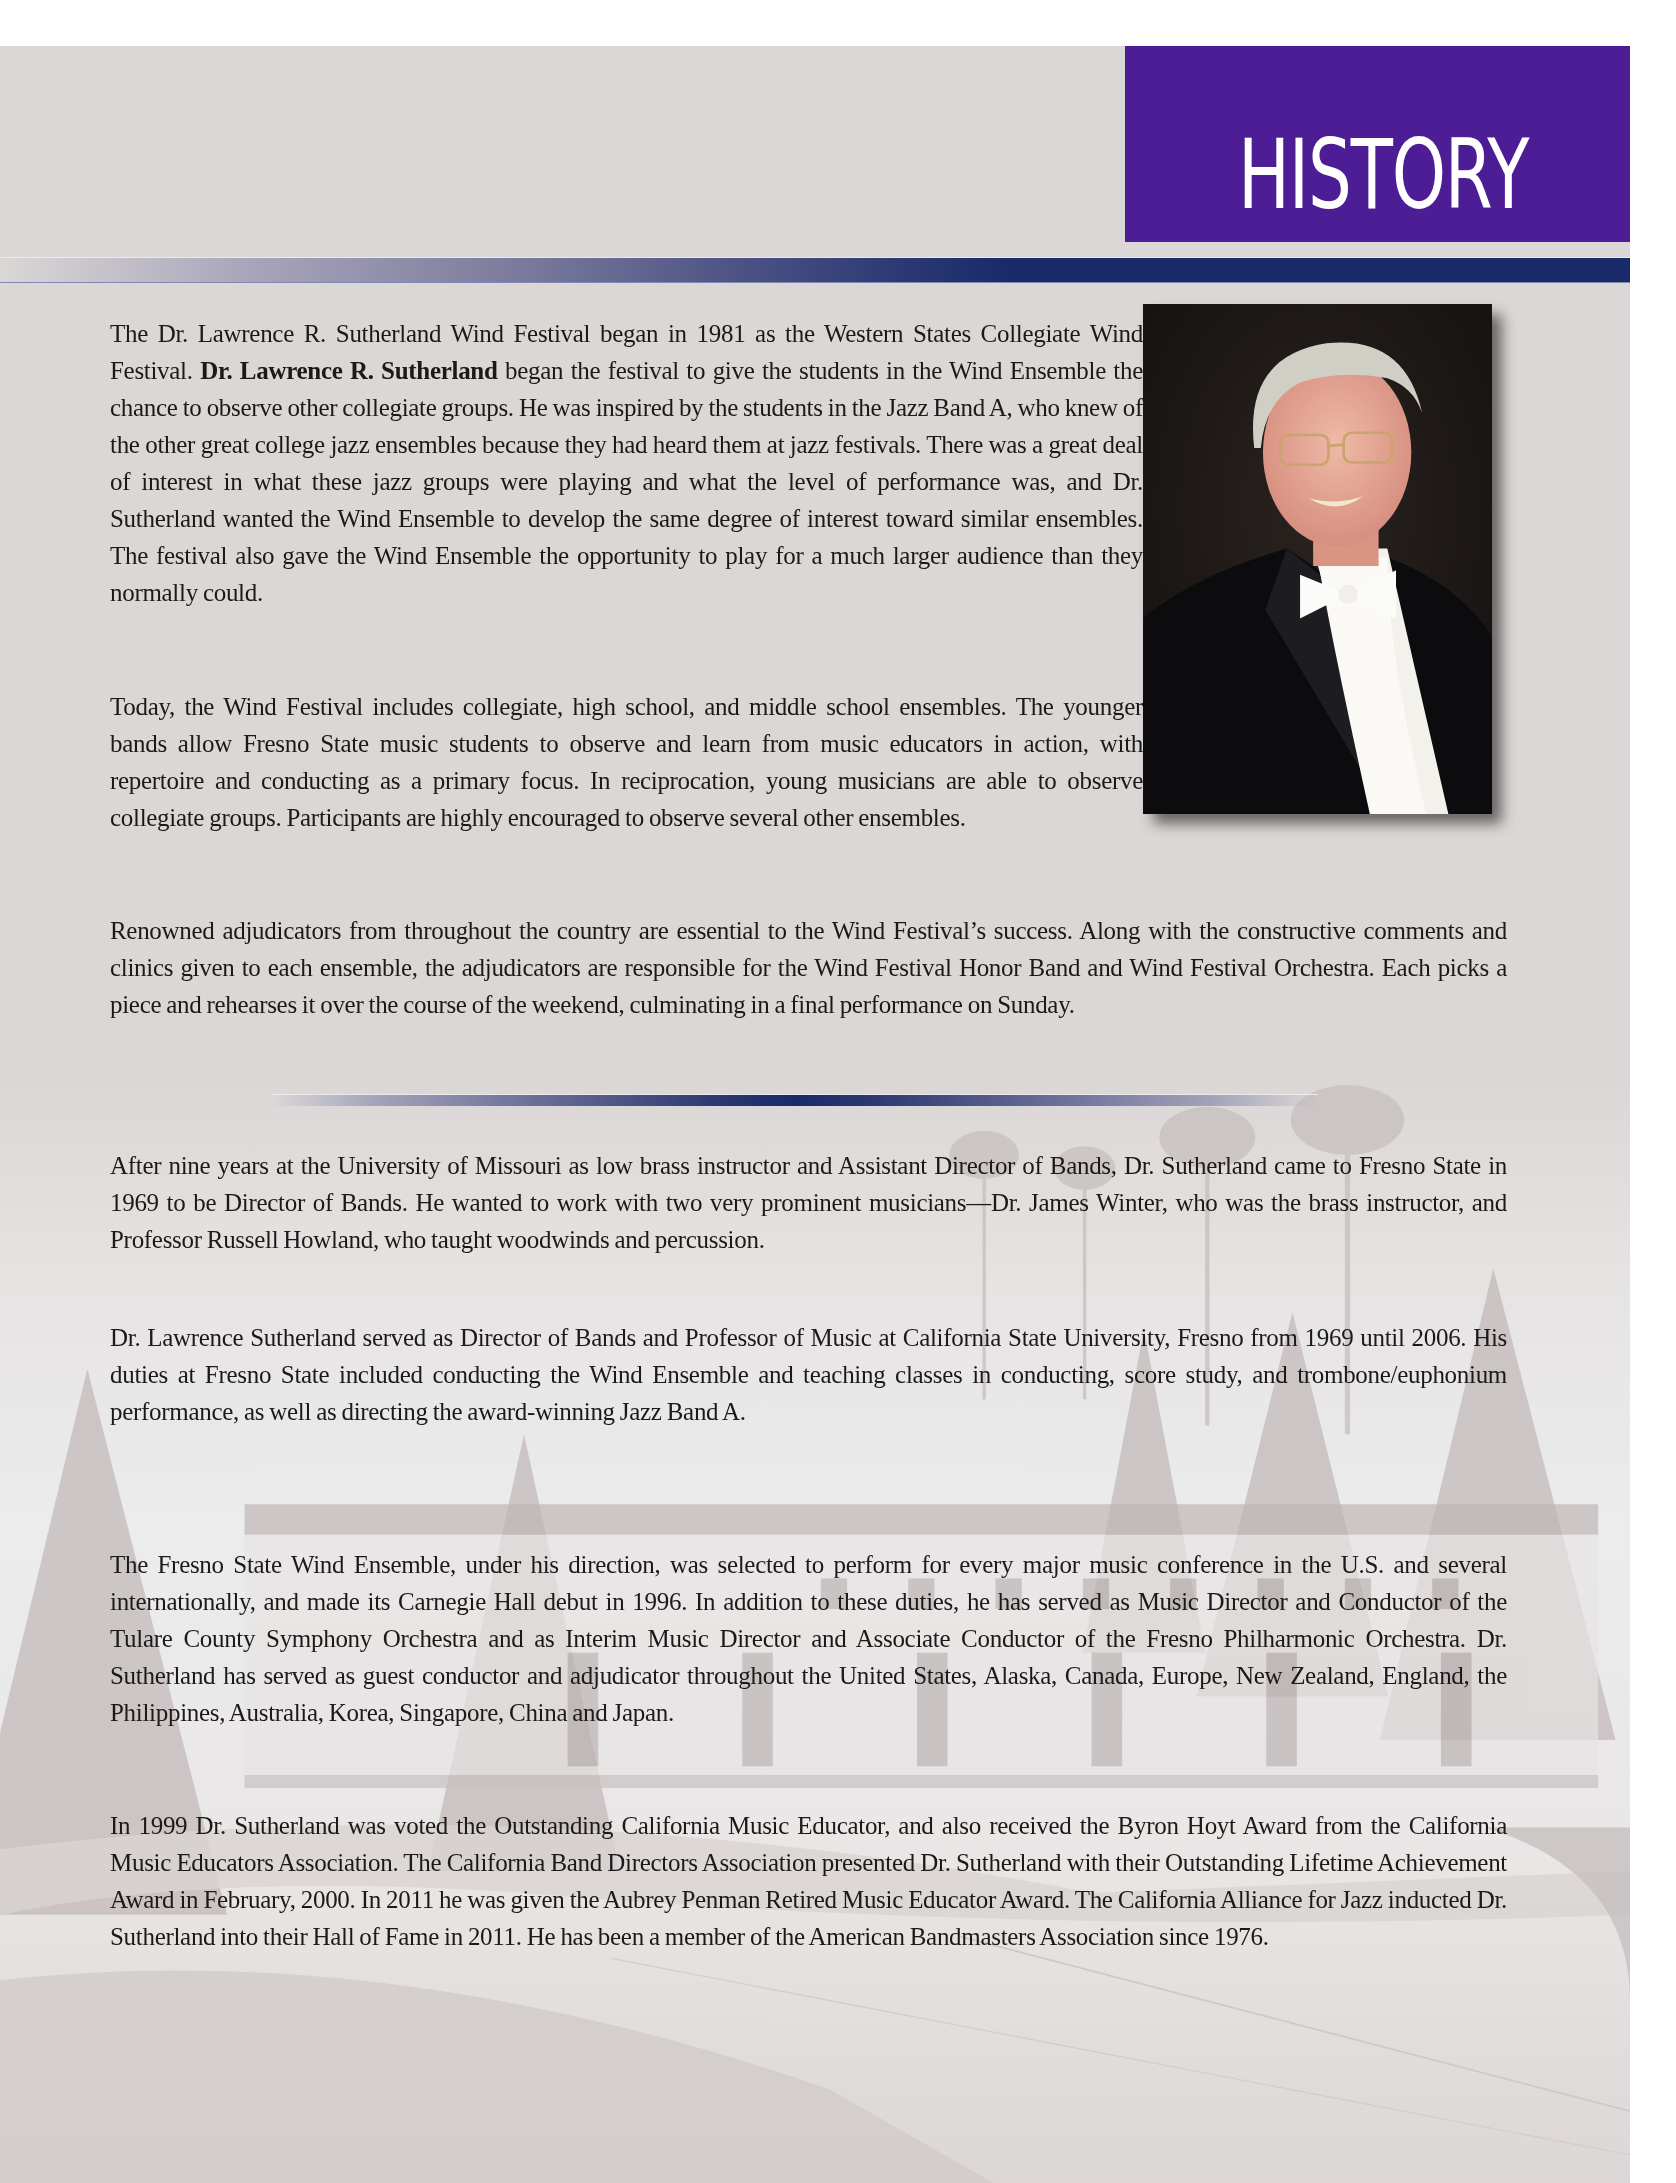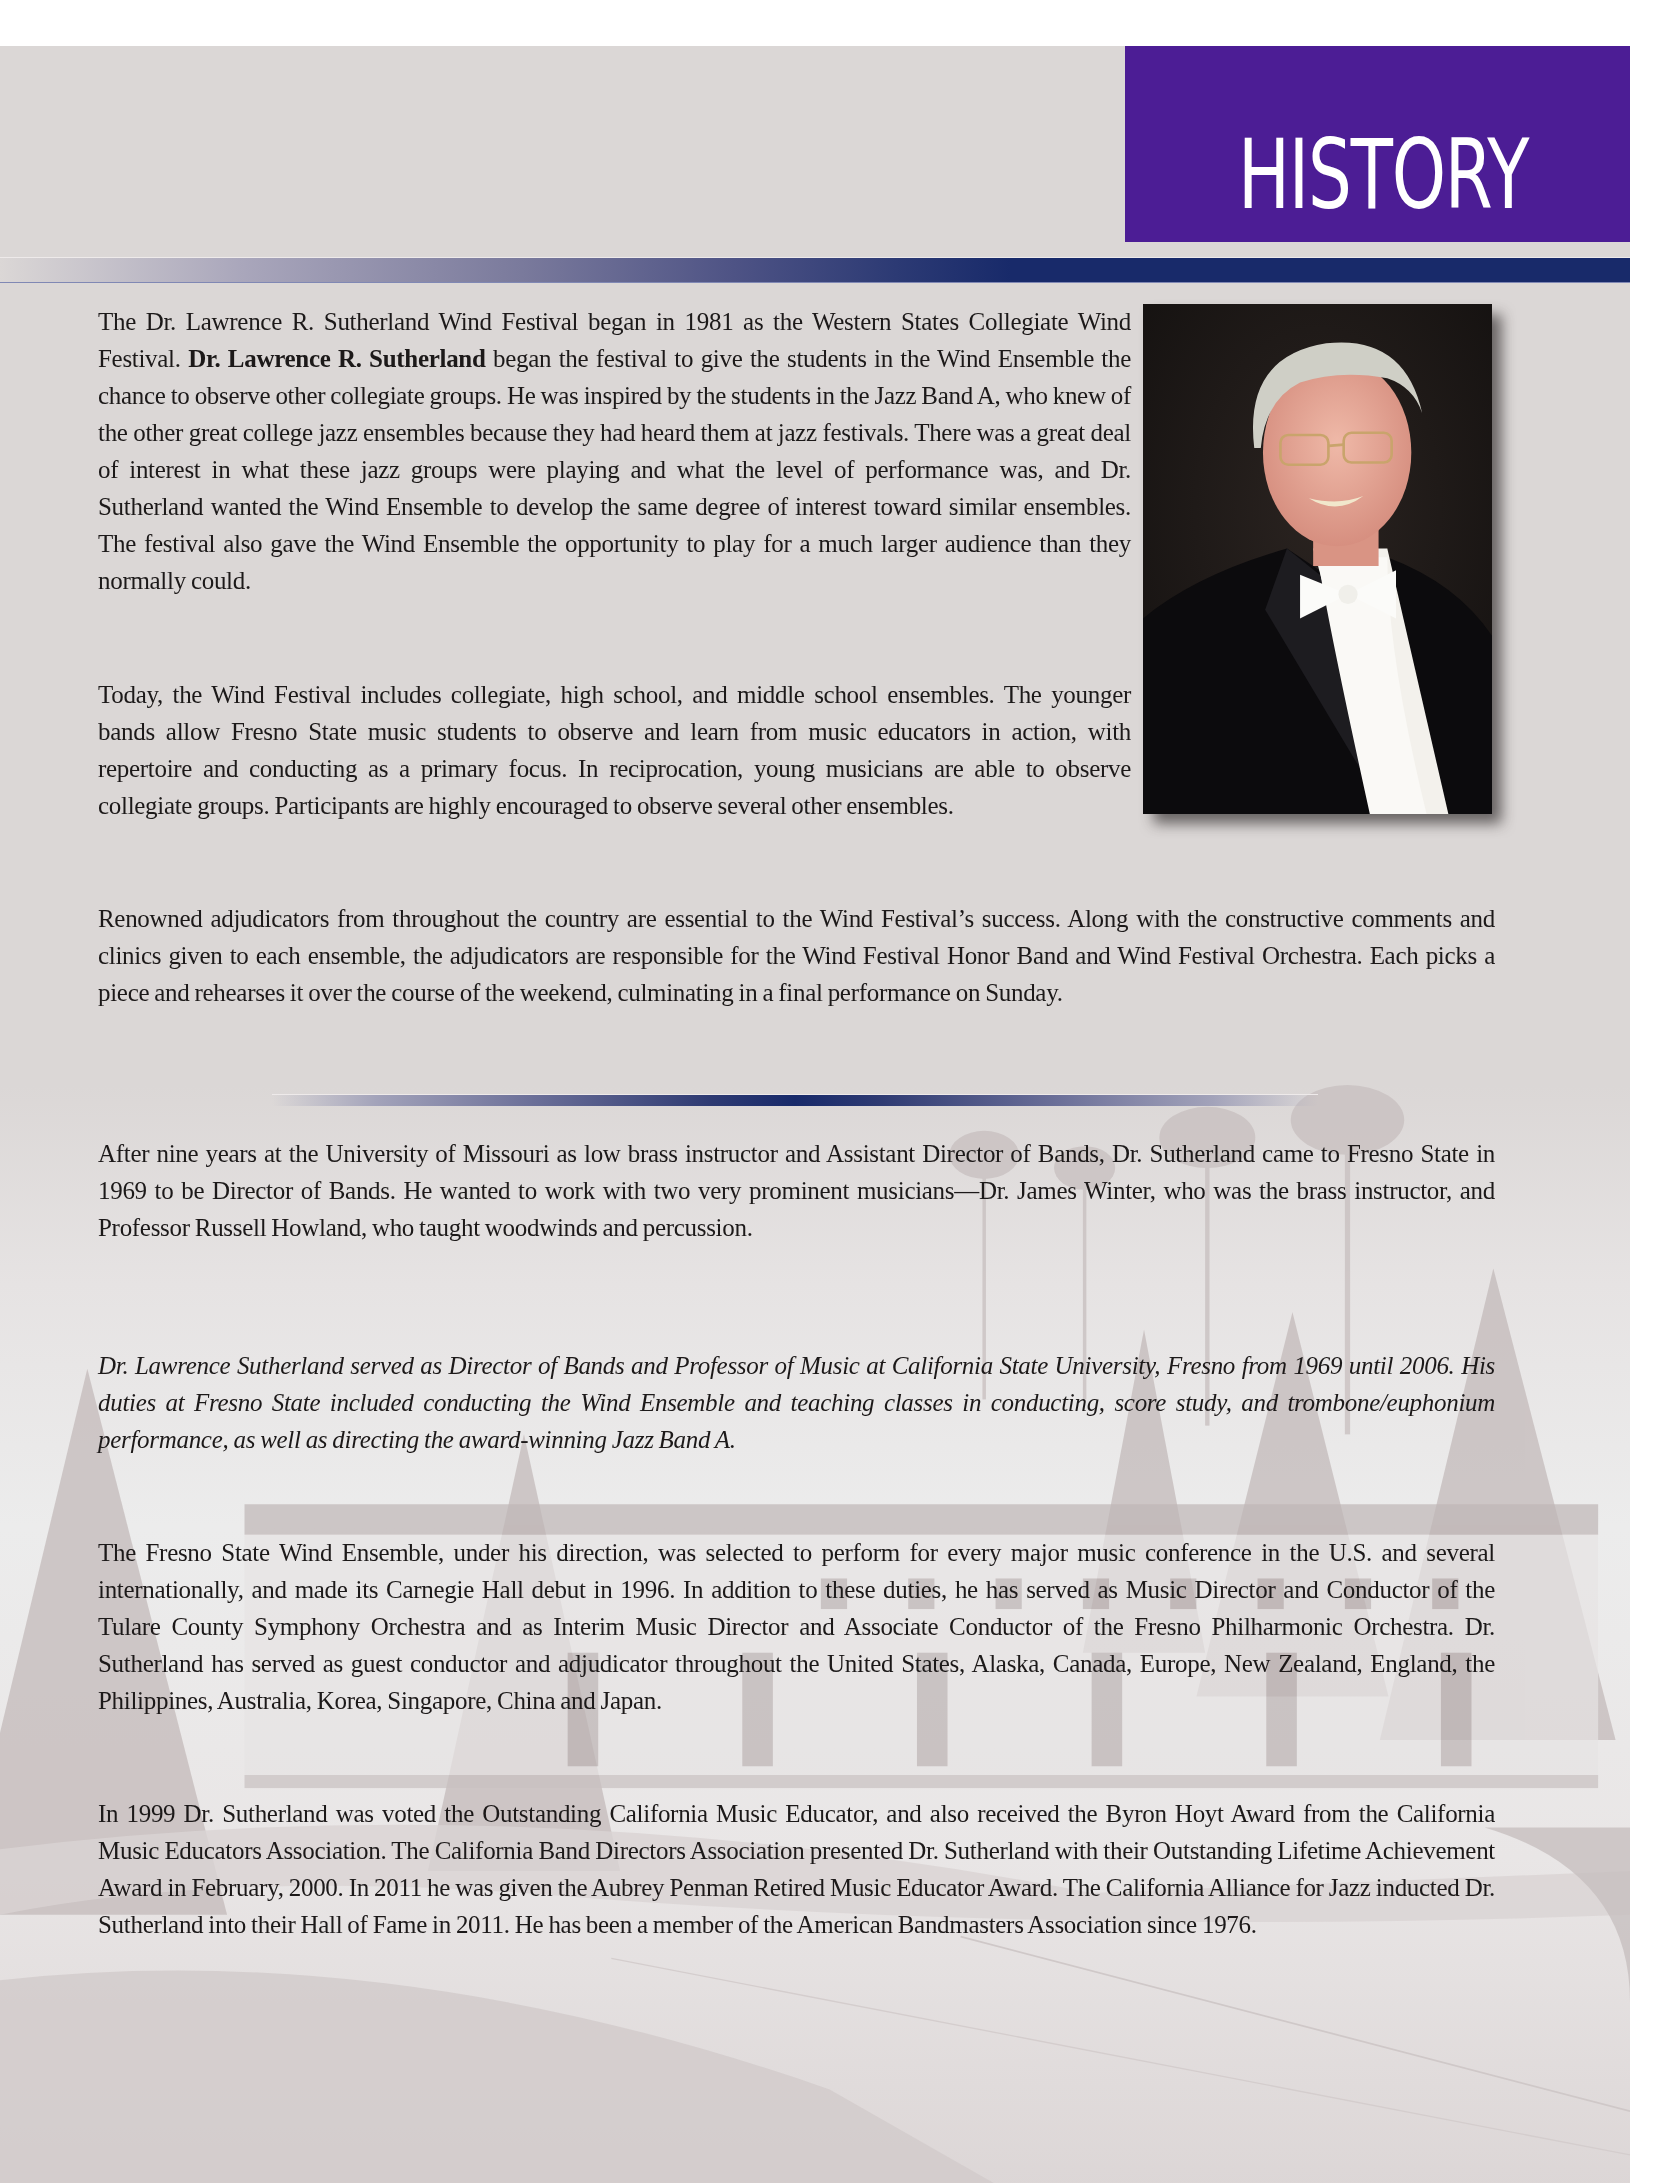--- a/index.html
+++ b/index.html
@@ -76,21 +76,21 @@
       top: 1048px;
       width: 1046px;
       height: 10.5px;
       background: linear-gradient(90deg, rgba(219,215,214,0) 0%, #a3a3ba 10%, #6b6f98 25%, #2e3a72 42%, #182a6a 50%, #2e3a72 58%, #6b6f98 75%, #a3a3ba 90%, rgba(219,215,214,0) 100%);
       border-top: 0.4px solid #eeeaea;
     }
 
     
     .para {
       position: absolute;
-      margin: 4px;
+      margin: 16px;
       color: #1c1919;
       font-size: 25px;
       line-height: 37px;
       text-align: justify;
       text-align-last: left;
       letter-spacing: -0.3px;
       word-spacing: -0.9px;
     }
     .para b { font-weight: bold; }
     .narrow { left: 94px; width: 1033px; }
@@ -220,21 +220,21 @@
   </div>
 
   <p class="para narrow" style="top:253px;"><span>The Dr. Lawrence R. Sutherland Wind Festival began in 1981 as the Western States Collegiate Wind Festival. </span><b>Dr. Lawrence R. Sutherland</b><span> began the festival to give the students in the Wind Ensemble the chance to observe other collegiate groups. He was inspired by the students in the Jazz Band A, who knew of the other great college jazz ensembles because they had heard them at jazz festivals. There was a great deal of interest in what these jazz groups were playing and what the level of performance was, and Dr. Sutherland wanted the Wind Ensemble to develop the same degree of interest toward similar ensembles. The festival also gave the Wind Ensemble the opportunity to play for a much larger audience than they normally could.</span></p>
 
   <p class="para narrow" style="top:626px;">Today, the Wind Festival includes collegiate, high school, and middle school ensembles. The younger bands allow Fresno State music students to observe and learn from music educators in action, with repertoire and conducting as a primary focus. In reciprocation, young musicians are able to observe collegiate groups. Participants are highly encouraged to observe several other ensembles.</p>
 
   <p class="para wide" style="top:850px;">Renowned adjudicators from throughout the country are essential to the Wind Festival’s success. Along with the constructive comments and clinics given to each ensemble, the adjudicators are responsible for the Wind Festival Honor Band and Wind Festival Orchestra. Each picks a piece and rehearses it over the course of the weekend, culminating in a final performance on Sunday.</p>
 
   <p class="para wide" style="top:1085px;">After nine years at the University of Missouri as low brass instructor and Assistant Director of Bands, Dr. Sutherland came to Fresno State in 1969 to be Director of Bands. He wanted to work with two very prominent musicians—Dr. James Winter, who was the brass instructor, and Professor Russell Howland, who taught woodwinds and percussion.</p>
 
-  <p class="para wide" style="top:1297px;font-style:italic;">Dr. Lawrence Sutherland served as Director of Bands and Professor of Music at California State University, Fresno from 1969 until 2006. His duties at Fresno State included conducting the Wind Ensemble and teaching classes in conducting, score study, and trombone/euphonium performance, as well as directing the award-winning Jazz Band A.</p>
+  <p class="para wide" style="top:1257px;">Dr. Lawrence Sutherland served as Director of Bands and Professor of Music at California State University, Fresno from 1969 until 2006. His duties at Fresno State included conducting the Wind Ensemble and teaching classes in conducting, score study, and trombone/euphonium performance, as well as directing the award-winning Jazz Band A.</p>
 
   <p class="para wide" style="top:1484px;">The Fresno State Wind Ensemble, under his direction, was selected to perform for every major music conference in the U.S. and several internationally, and made its Carnegie Hall debut in 1996. In addition to these duties, he has served as Music Director and Conductor of the Tulare County Symphony Orchestra and as Interim Music Director and Associate Conductor of the Fresno Philharmonic Orchestra. Dr. Sutherland has served as guest conductor and adjudicator throughout the United States, Alaska, Canada, Europe, New Zealand, England, the Philippines, Australia, Korea, Singapore, China and Japan.</p>
 
   <p class="para wide" style="top:1745px;">In 1999 Dr. Sutherland was voted the Outstanding California Music Educator, and also received the Byron Hoyt Award from the California Music Educators Association. The California Band Directors Association presented Dr. Sutherland with their Outstanding Lifetime Achievement Award in February, 2000. In 2011 he was given the Aubrey Penman Retired Music Educator Award. The California Alliance for Jazz inducted Dr. Sutherland  into their Hall of Fame in 2011. He has been a member of the American Bandmasters Association since 1976.</p>
 </div>
 
 <div class="right-white"></div>
 
 
 </body></html>

